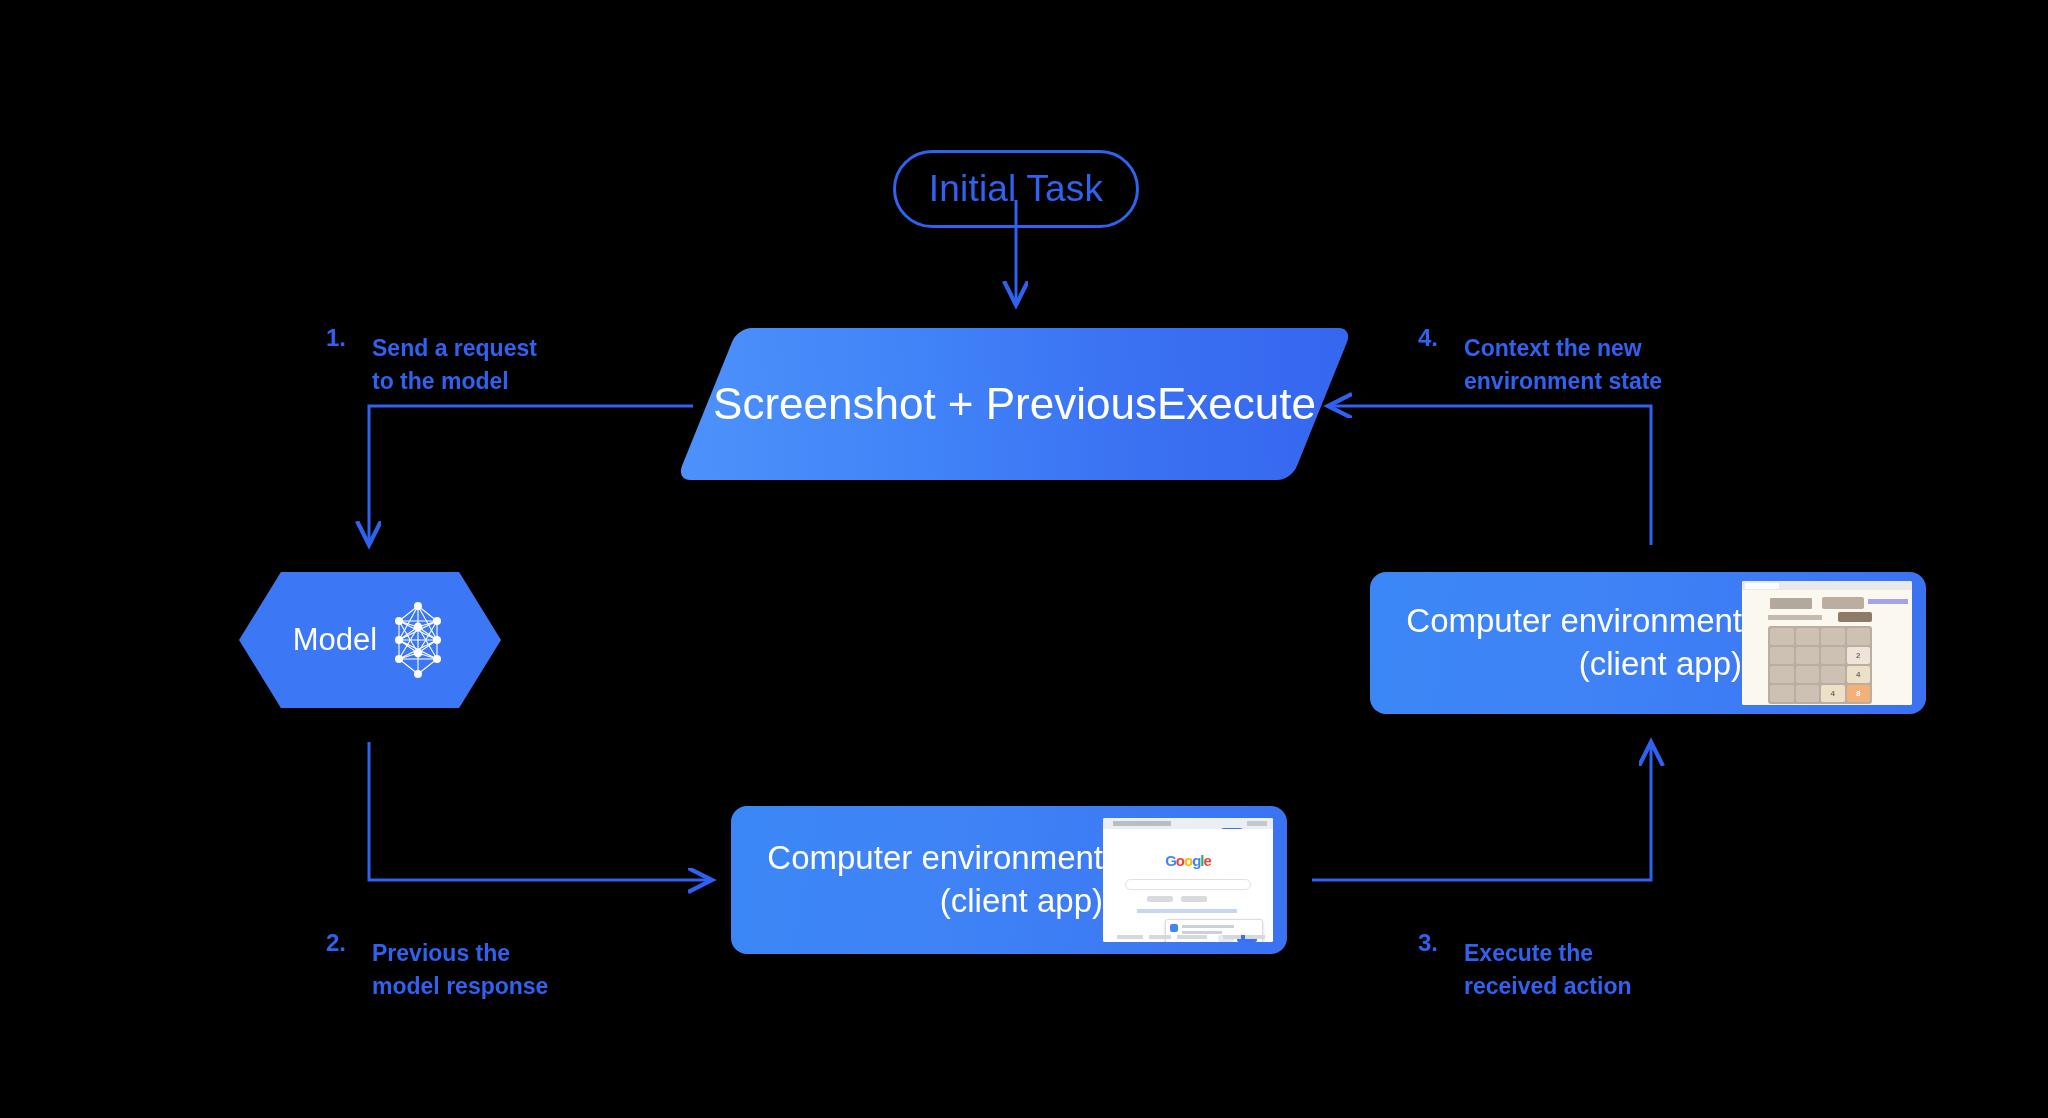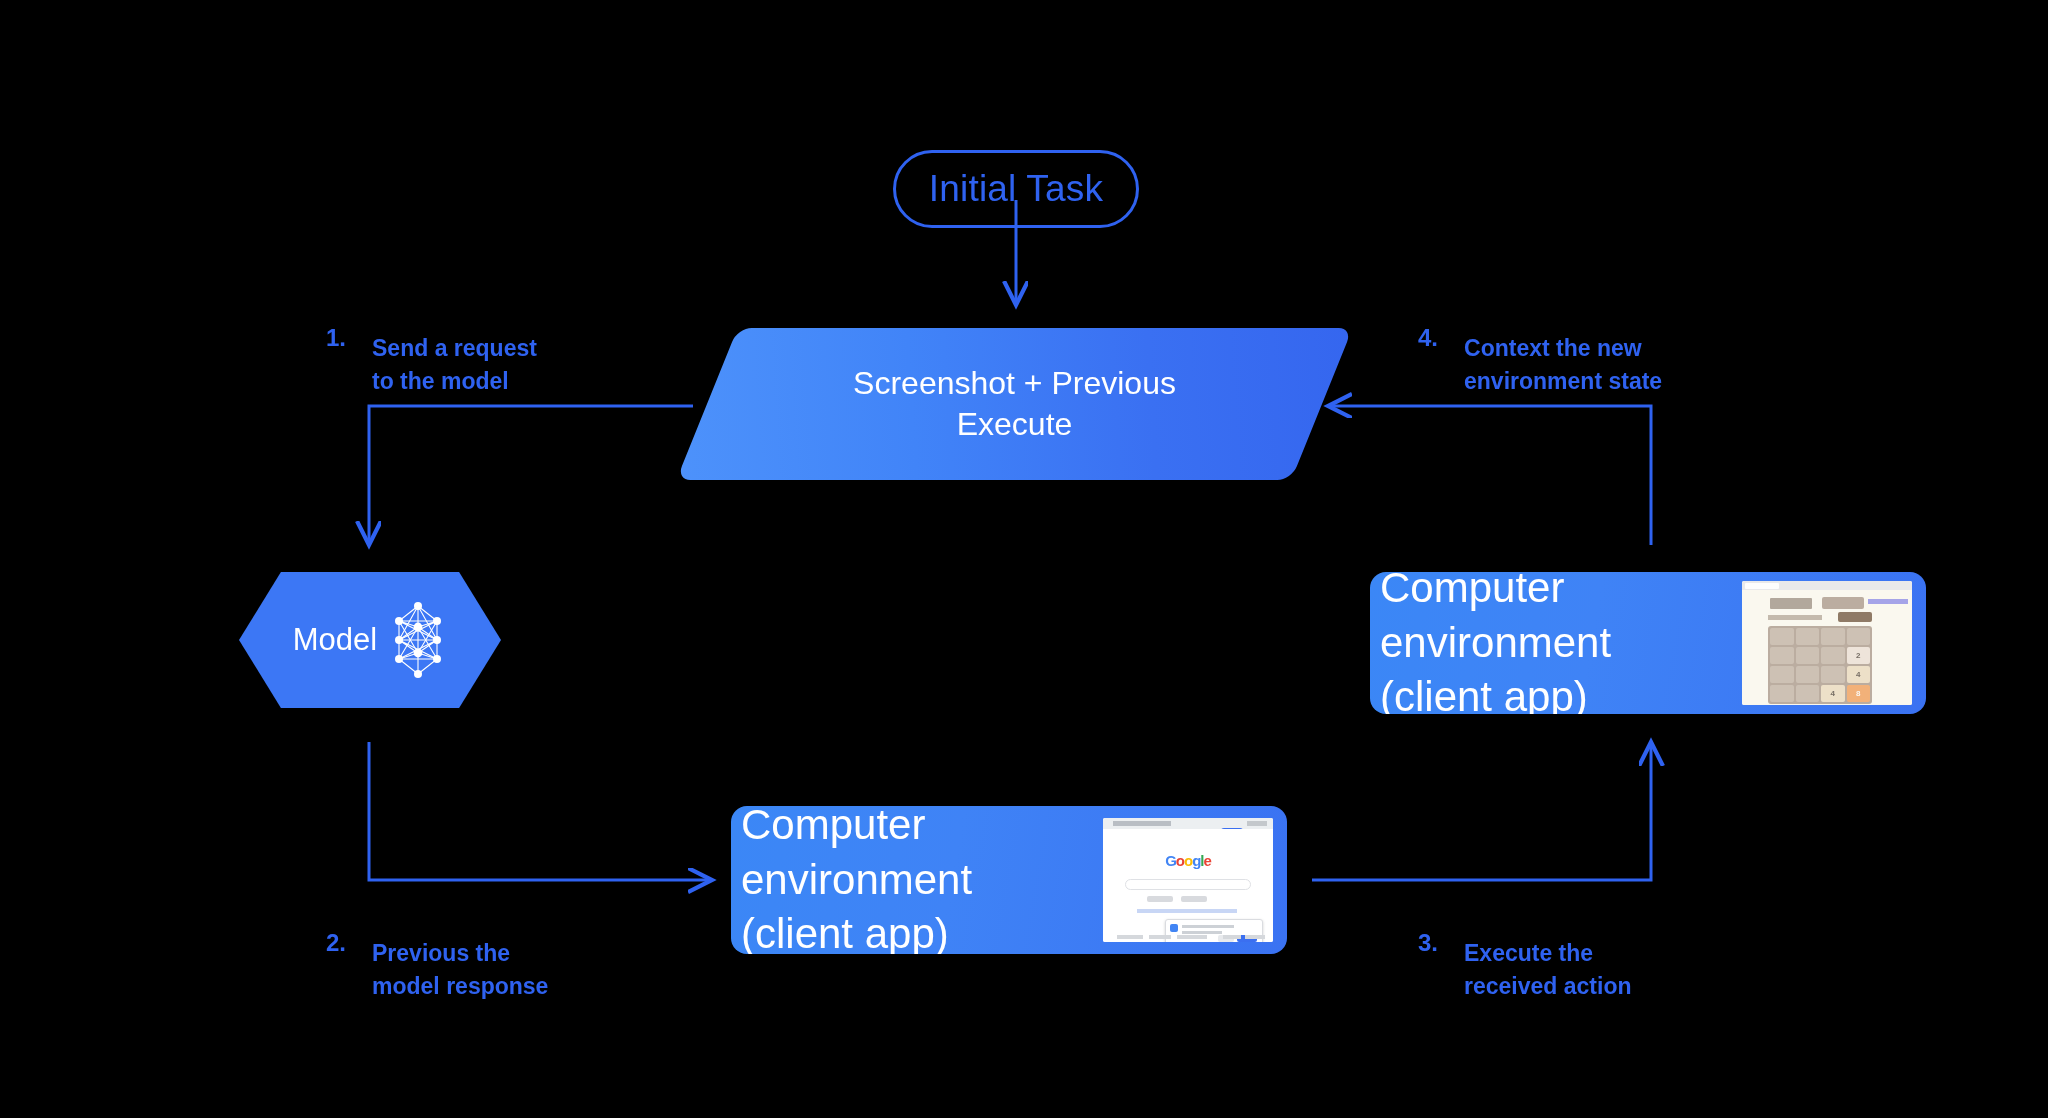--- a/index.html
+++ b/index.html
@@ -59,25 +59,25 @@
     position: absolute;
     inset: 0;
     background: linear-gradient(65deg, #4d92fb 0%, #4184f8 35%, #3a70f2 70%, #3566ef 100%);
     border-radius: 14px;
     transform: skewX(-22deg);
   }
   .para-label {
     position: absolute;
     inset: 0;
     display: flex;
-    flex-direction: column;
+    flex-direction: row;
     align-items: center;
     justify-content: center;
     color: #ffffff;
-    font-size: 32px;
+    font-size: 44px;
     line-height: 1.27;
     text-align: center;
   }
 
   
   .hex-wrap {
     position: absolute;
     left: 239px;
     top: 572px;
     width: 262px;
@@ -123,23 +123,23 @@
     height: 142px;
   }
   .card-bottom {
     left: 731px;
     top: 806px;
     width: 556px;
     height: 148px;
   }
   .card-label {
     color: #ffffff;
-    font-size: 42px;
+    font-size: 33px;
     line-height: 1.3;
-    text-align: left;
+    text-align: right;
     flex: 1;
     padding-left: 10px;
   }
   .card-thumb {
     width: 170px;
     height: 124px;
     margin-right: 14px;
     flex: 0 0 auto;
     background: #fbfbfb;
     border-radius: 2px;

